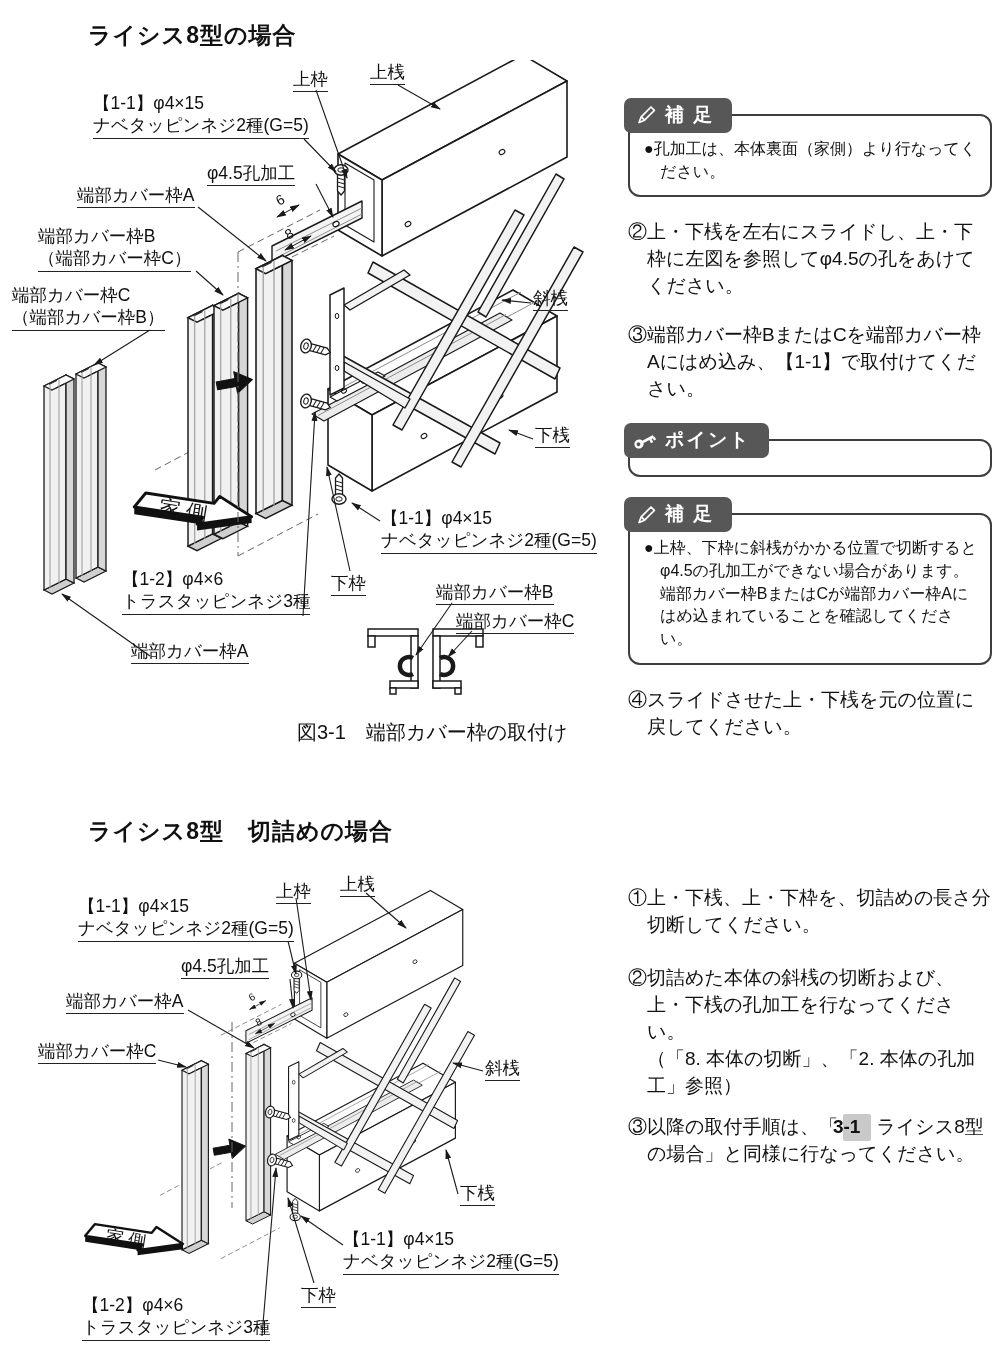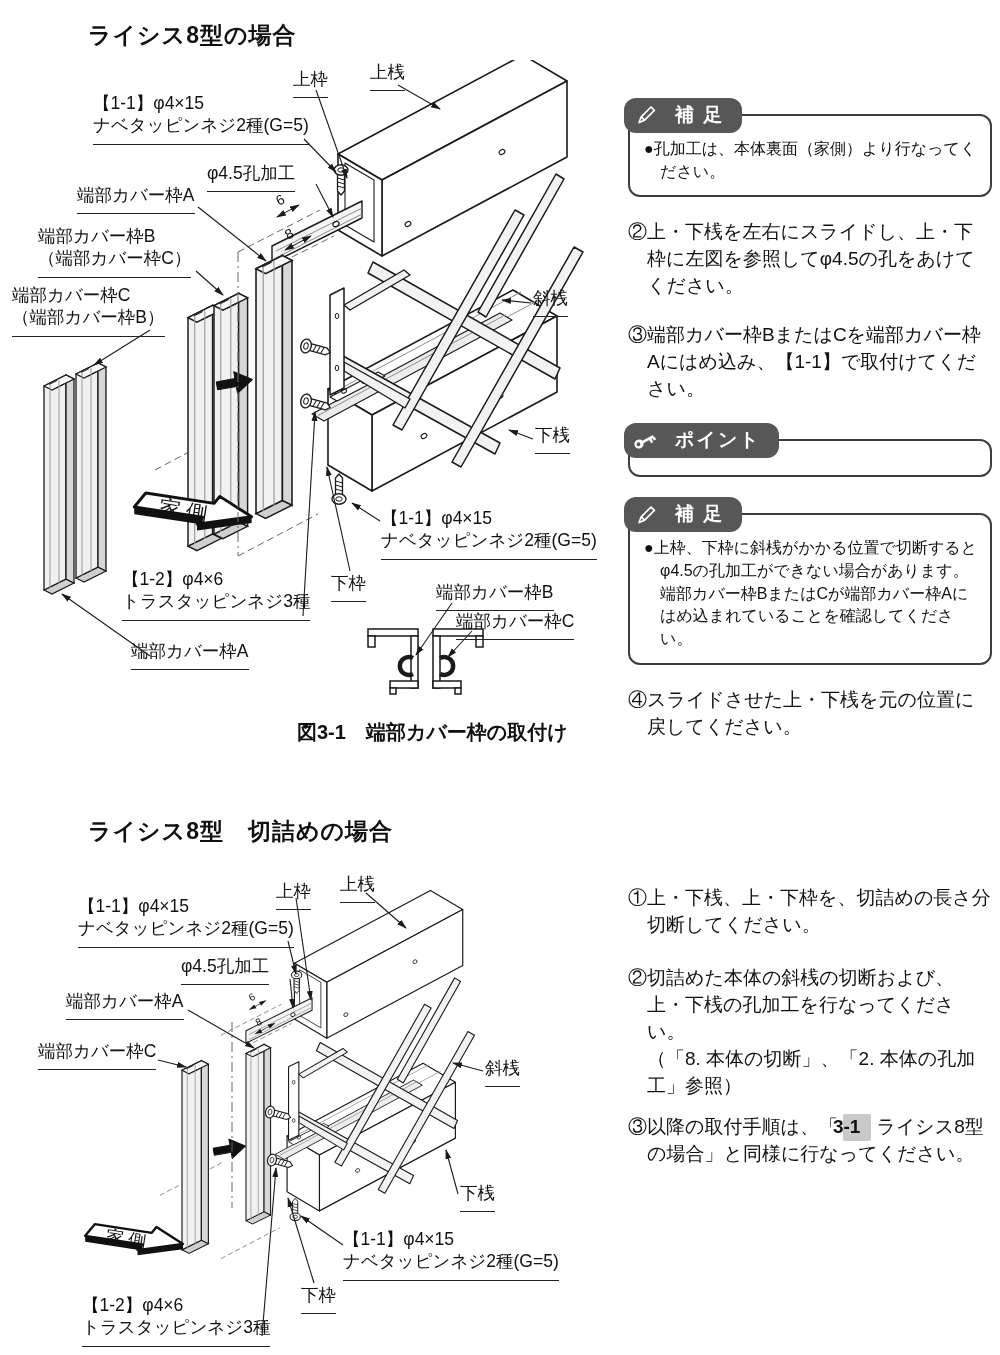--- a/index.html
+++ b/index.html
@@ -6,33 +6,33 @@
   body{
     width:1000px;height:1355px;position:relative;background:#ffffff;
     font-family:"Liberation Sans",sans-serif;color:#111;
     -webkit-font-smoothing:antialiased;overflow:hidden;
   }
   .page{position:absolute;inset:0;}
   .sec-title{position:absolute;font-size:23px;font-weight:bold;letter-spacing:1px;white-space:nowrap;}
   .fig{position:absolute;}
   .lbl{position:absolute;font-size:17.5px;line-height:1.28;white-space:nowrap;color:#111;}
   .lbl span{display:block;}
-  .u{border-bottom:1.6px solid #222;padding-bottom:7px;}
-  .caption{position:absolute;font-size:20px;font-weight:bold;white-space:nowrap;}
+  .u{border-bottom:1.6px solid #222;padding-bottom:1px;}
+  .caption{position:absolute;font-size:20px;font-weight:normal;white-space:nowrap;}
   .col{position:absolute;left:628px;width:364px;font-size:19px;line-height:1.42;}
   .step{padding-left:1em;text-indent:-1em;margin:0;}
   .step + .step{margin-top:22px;}
   .block{display:block;text-indent:0;}
   .note-box{position:relative;border:2.5px solid #3e3e3e;border-radius:12px;
     padding:22px 12px 12px 14px;margin-top:36px;}
   .note-box + .step{margin-top:22px;}
   .step + .note-box{margin-top:36px;}
-  .note-badge{position:absolute;top:-18px;left:-6px;display:flex;align-items:center;gap:17px;
+  .note-badge{position:absolute;top:-18px;left:-6px;display:flex;align-items:center;gap:7px;
     background:#575757;color:#fff;font-weight:bold;font-size:19px;
-    padding:4px 18px 4px 10px;border-radius:12px;letter-spacing:2px;}
+    padding:4px 18px 4px 10px;border-radius:7px;letter-spacing:2px;}
   .bicon{display:inline-flex;width:24px;height:22px;}
   .note-text{margin:0;padding-left:1em;text-indent:-1em;font-size:16px;}
   .ref-badge{display:inline-block;background:#c9c9c9;color:#111;font-weight:bold;
     padding:0 9px;margin:0 5px;border-radius:2px;}
   svg{display:block;}
   text{font-family:"Liberation Sans",sans-serif;}
 </style>
 </head>
 <body>
 

